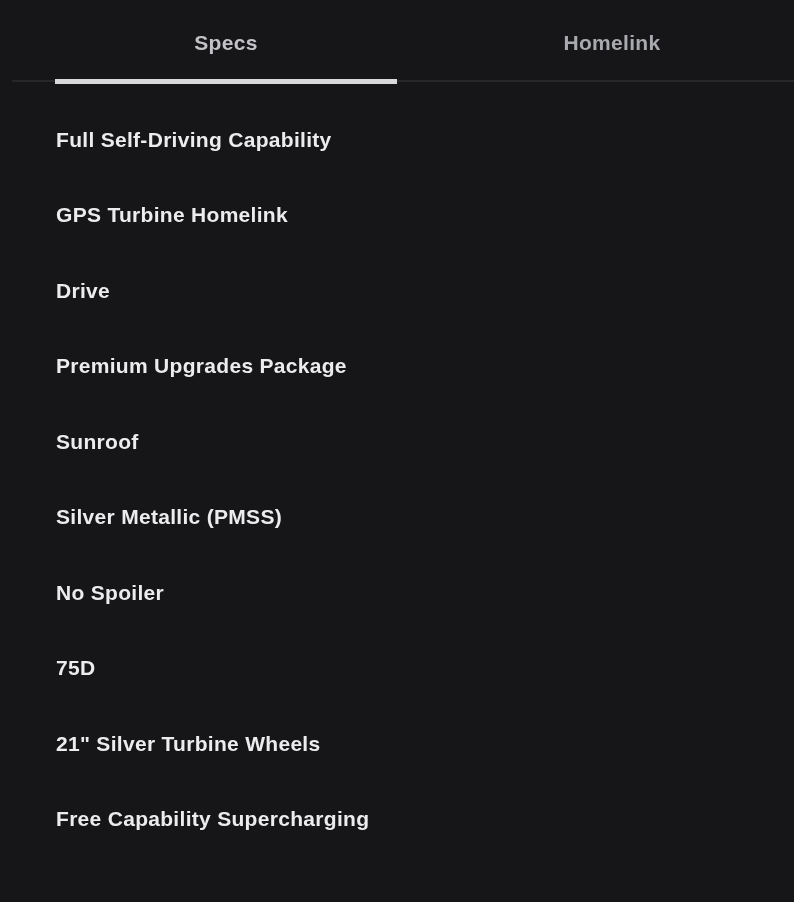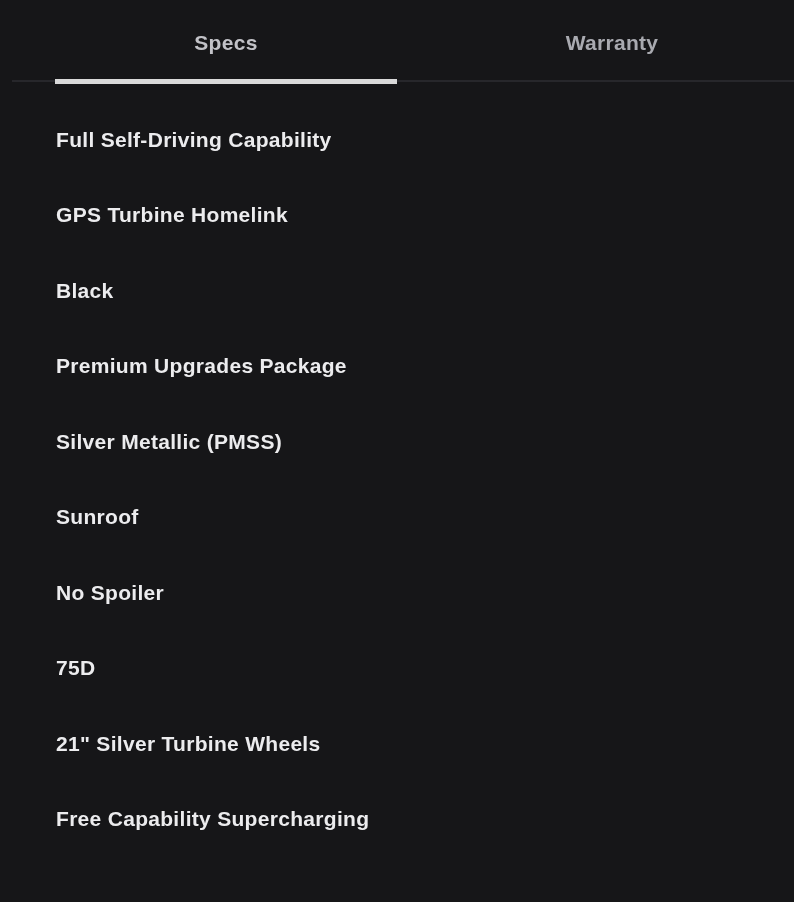--- a/index.html
+++ b/index.html
@@ -67,42 +67,42 @@
 </style>
 </head>
 <body>
 
 <div class="tab-bar">
   <button class="tab active">
     <span>Specs</span>
     <span class="tab-underline"></span>
   </button>
   <button class="tab">
-    <span>Warranty</span>
+    <span>Homelink</span>
   </button>
 </div>
 
 <div class="specs-list">
     <div class="spec-row">
     <span>Full Self-Driving Capability</span>
   </div>
     <div class="spec-row">
     <span>GPS Turbine Homelink</span>
   </div>
     <div class="spec-row">
-    <span>Black</span>
+    <span>Drive</span>
   </div>
     <div class="spec-row">
     <span>Premium Upgrades Package</span>
   </div>
     <div class="spec-row">
-    <span>Silver Metallic (PMSS)</span>
+    <span>Sunroof</span>
   </div>
     <div class="spec-row">
-    <span>Sunroof</span>
+    <span>Silver Metallic (PMSS)</span>
   </div>
     <div class="spec-row">
     <span>No Spoiler</span>
   </div>
     <div class="spec-row">
     <span>75D</span>
   </div>
     <div class="spec-row">
     <span>21" Silver Turbine Wheels</span>
   </div>

